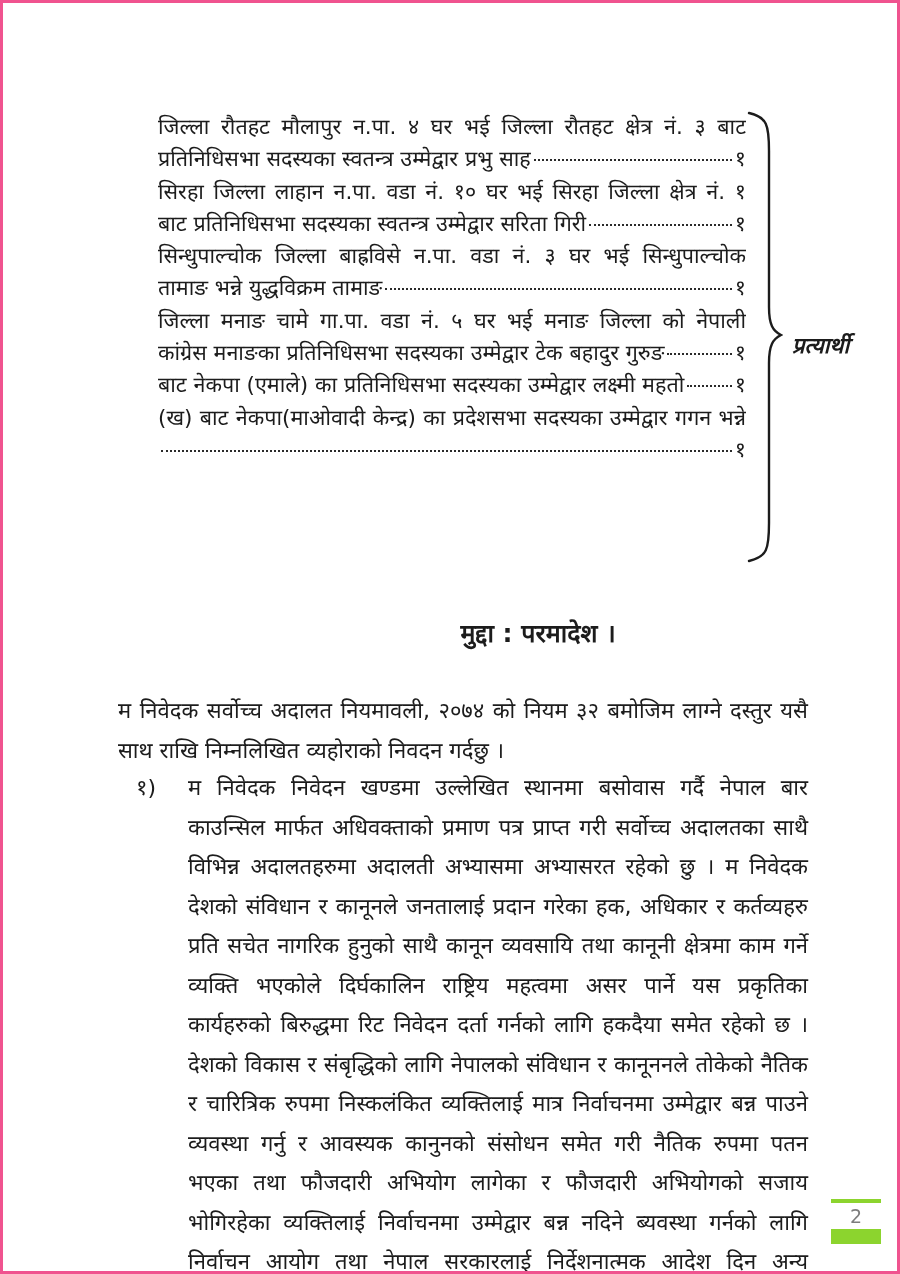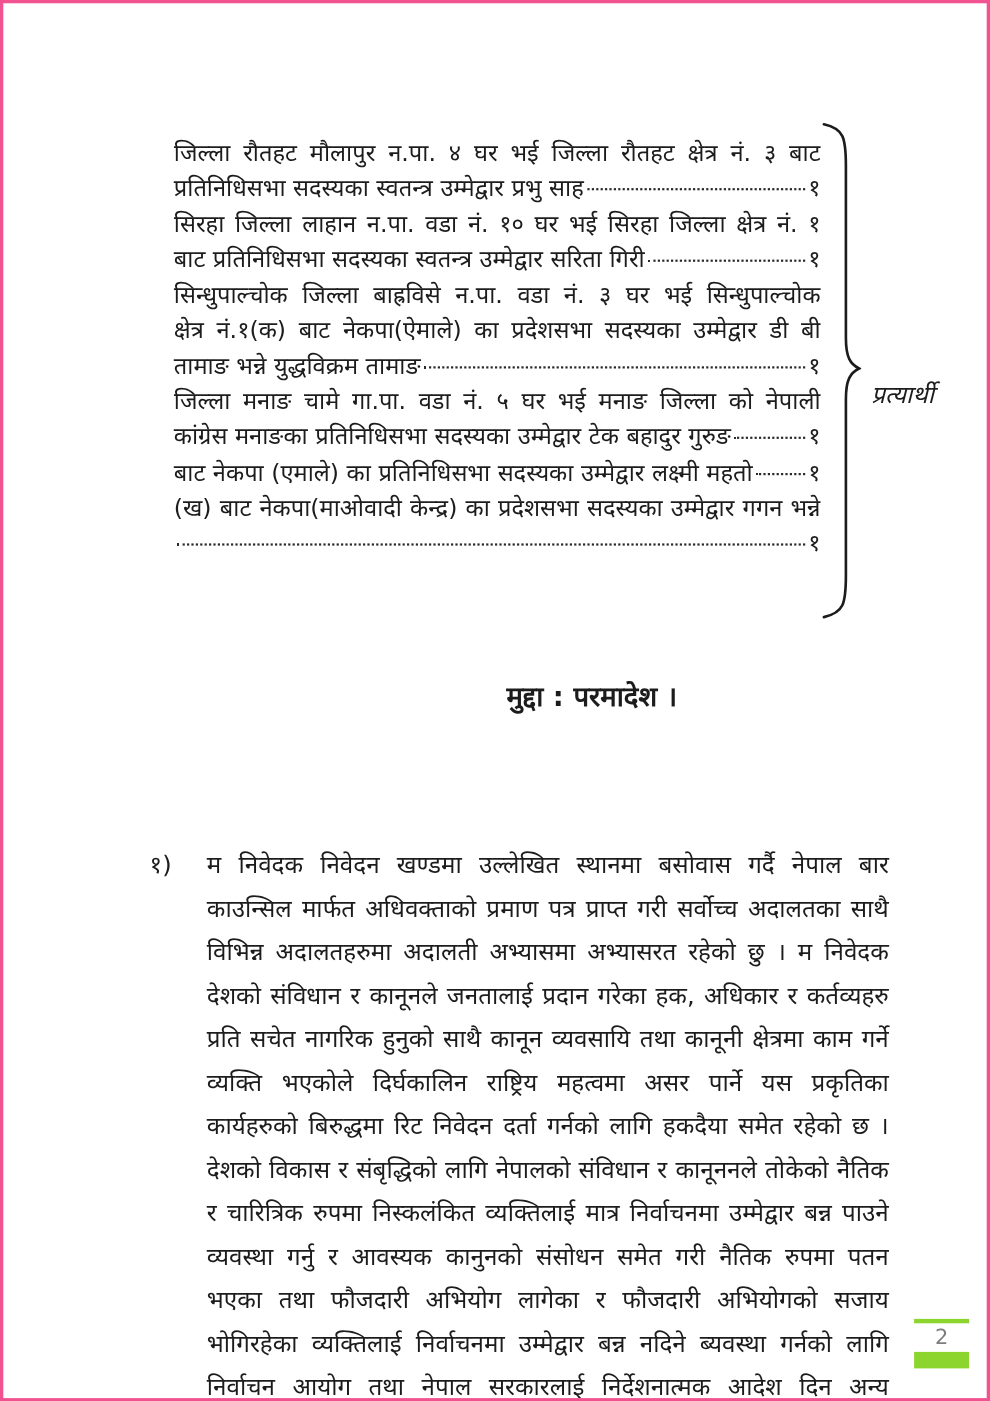--- a/index.html
+++ b/index.html
@@ -12,21 +12,21 @@
     border: 3px solid #f0538f;
     overflow: hidden;
     font-family: "DejaVu Sans", sans-serif;
     color: #1c1c1c;
   }
 
   
   .petition-list {
     position: absolute;
     left: 155px;
-    top: 121px;
+    top: 108px;
     width: 588px;
     font-size: 21.5px;
     font-weight: 500;
     line-height: 32.3px;
   }
   .pl-line {
     text-align: justify;
     text-align-last: justify;
     white-space: normal;
     height: 32.3px;
@@ -49,23 +49,23 @@
   .brace {
     position: absolute;
     left: 744px;
     top: 108px;
     width: 36px;
     height: 452px;
   }
   .respondent-label {
     position: absolute;
     left: 789px;
-    top: 339px;
+    top: 326px;
     font-size: 22px;
-    font-weight: normal;
+    font-weight: bold;
     font-style: italic;
   }
 
   
   .case-heading {
     position: absolute;
     left: 165px;
     top: 612px;
     width: 740px;
     text-align: center;
@@ -143,21 +143,20 @@
       <span class="dots"></span>
       <span>१</span>
     </div>
     <div class="pl-line">सिरहा जिल्ला लाहान न.पा. वडा नं. १० घर भई सिरहा जिल्ला क्षेत्र नं. १</div>
     <div class="pl-leader">
       <span>बाट प्रतिनिधिसभा सदस्यका स्वतन्त्र उम्मेद्वार सरिता गिरी</span>
       <span class="dots"></span>
       <span>१</span>
     </div>
     <div class="pl-line">सिन्धुपाल्चोक जिल्ला बाह्रविसे न.पा. वडा नं. ३ घर भई सिन्धुपाल्चोक जिल्ला</div>
-    <div class="pl-line">क्षेत्र नं.१(क) बाट नेकपा(ऐमाले) का प्रदेशसभा सदस्यका उम्मेद्वार डी बी</div>
     <div class="pl-leader">
       <span>तामाङ भन्ने युद्धविक्रम तामाङ</span>
       <span class="dots"></span>
       <span>१</span>
     </div>
     <div class="pl-line">जिल्ला मनाङ चामे गा.पा. वडा नं. ५ घर भई मनाङ जिल्ला को नेपाली</div>
     <div class="pl-leader">
       <span>कांग्रेस मनाङका प्रतिनिधिसभा सदस्यका उम्मेद्वार टेक बहादुर गुरुङ</span>
       <span class="dots"></span>
       <span>१</span>
@@ -175,20 +174,21 @@
   </div>
 
   <svg class="brace" viewBox="0 0 36 452" aria-hidden="true">
     <path d="M2,2 C20,6 22,14 22,40 L22,196 C22,214 26,220 34,224 C26,228 22,234 22,252 L22,412 C22,438 20,446 2,450" fill="none" stroke="#1c1c1c" stroke-width="2.4" stroke-linecap="round"></path>
   </svg>
 
   <div class="respondent-label">प्रत्यार्थी</div>
 
   <div class="case-heading">मुद्दा : परमादेश ।</div>
 
+  <div class="intro-para">म निवेदक सर्वोच्च अदालत नियमावली, २०७४ को नियम ३२ बमोजिम लाग्ने दस्तुर यसै साथ राखि निम्नलिखित व्यहोराको निवदन गर्दछु ।</div>
 
   <div class="numbered-item">
     <div class="item-marker">१)</div>
     <div class="item-text">म निवेदक निवेदन खण्डमा उल्लेखित स्थानमा बसोवास गर्दै नेपाल बार काउन्सिल मार्फत अधिवक्ताको प्रमाण पत्र प्राप्त गरी सर्वोच्च अदालतका साथै विभिन्न अदालतहरुमा अदालती अभ्यासमा अभ्यासरत रहेको छु । म निवेदक देशको संविधान र कानूनले जनतालाई प्रदान गरेका हक, अधिकार र कर्तव्यहरु प्रति सचेत नागरिक हुनुको साथै कानून व्यवसायि तथा कानूनी क्षेत्रमा काम गर्ने व्यक्ति भएकोले दिर्घकालिन राष्ट्रिय महत्वमा असर पार्ने यस प्रकृतिका कार्यहरुको बिरुद्धमा रिट निवेदन दर्ता गर्नको लागि हकदैया समेत रहेको छ । देशको विकास र संबृद्धिको लागि नेपालको संविधान र कानूननले तोकेको नैतिक र चारित्रिक रुपमा निस्कलंकित व्यक्तिलाई मात्र निर्वाचनमा उम्मेद्वार बन्न पाउने व्यवस्था गर्नु र आवस्यक कानुनको संसोधन समेत गरी नैतिक रुपमा पतन भएका तथा फौजदारी अभियोग लागेका र फौजदारी अभियोगको सजाय भोगिरहेका व्यक्तिलाई निर्वाचनमा उम्मेद्वार बन्न नदिने ब्यवस्था गर्नको लागि निर्वाचन आयोग तथा नेपाल सरकारलाई निर्देशनात्मक आदेश दिन अन्य वैकल्पिक र प्रभावकारी</div>
   </div>
 
   <div class="page-number-block">
     <div class="pn-topline"></div>
     <div class="pn-number">2</div>
     <div class="pn-bar"></div>

